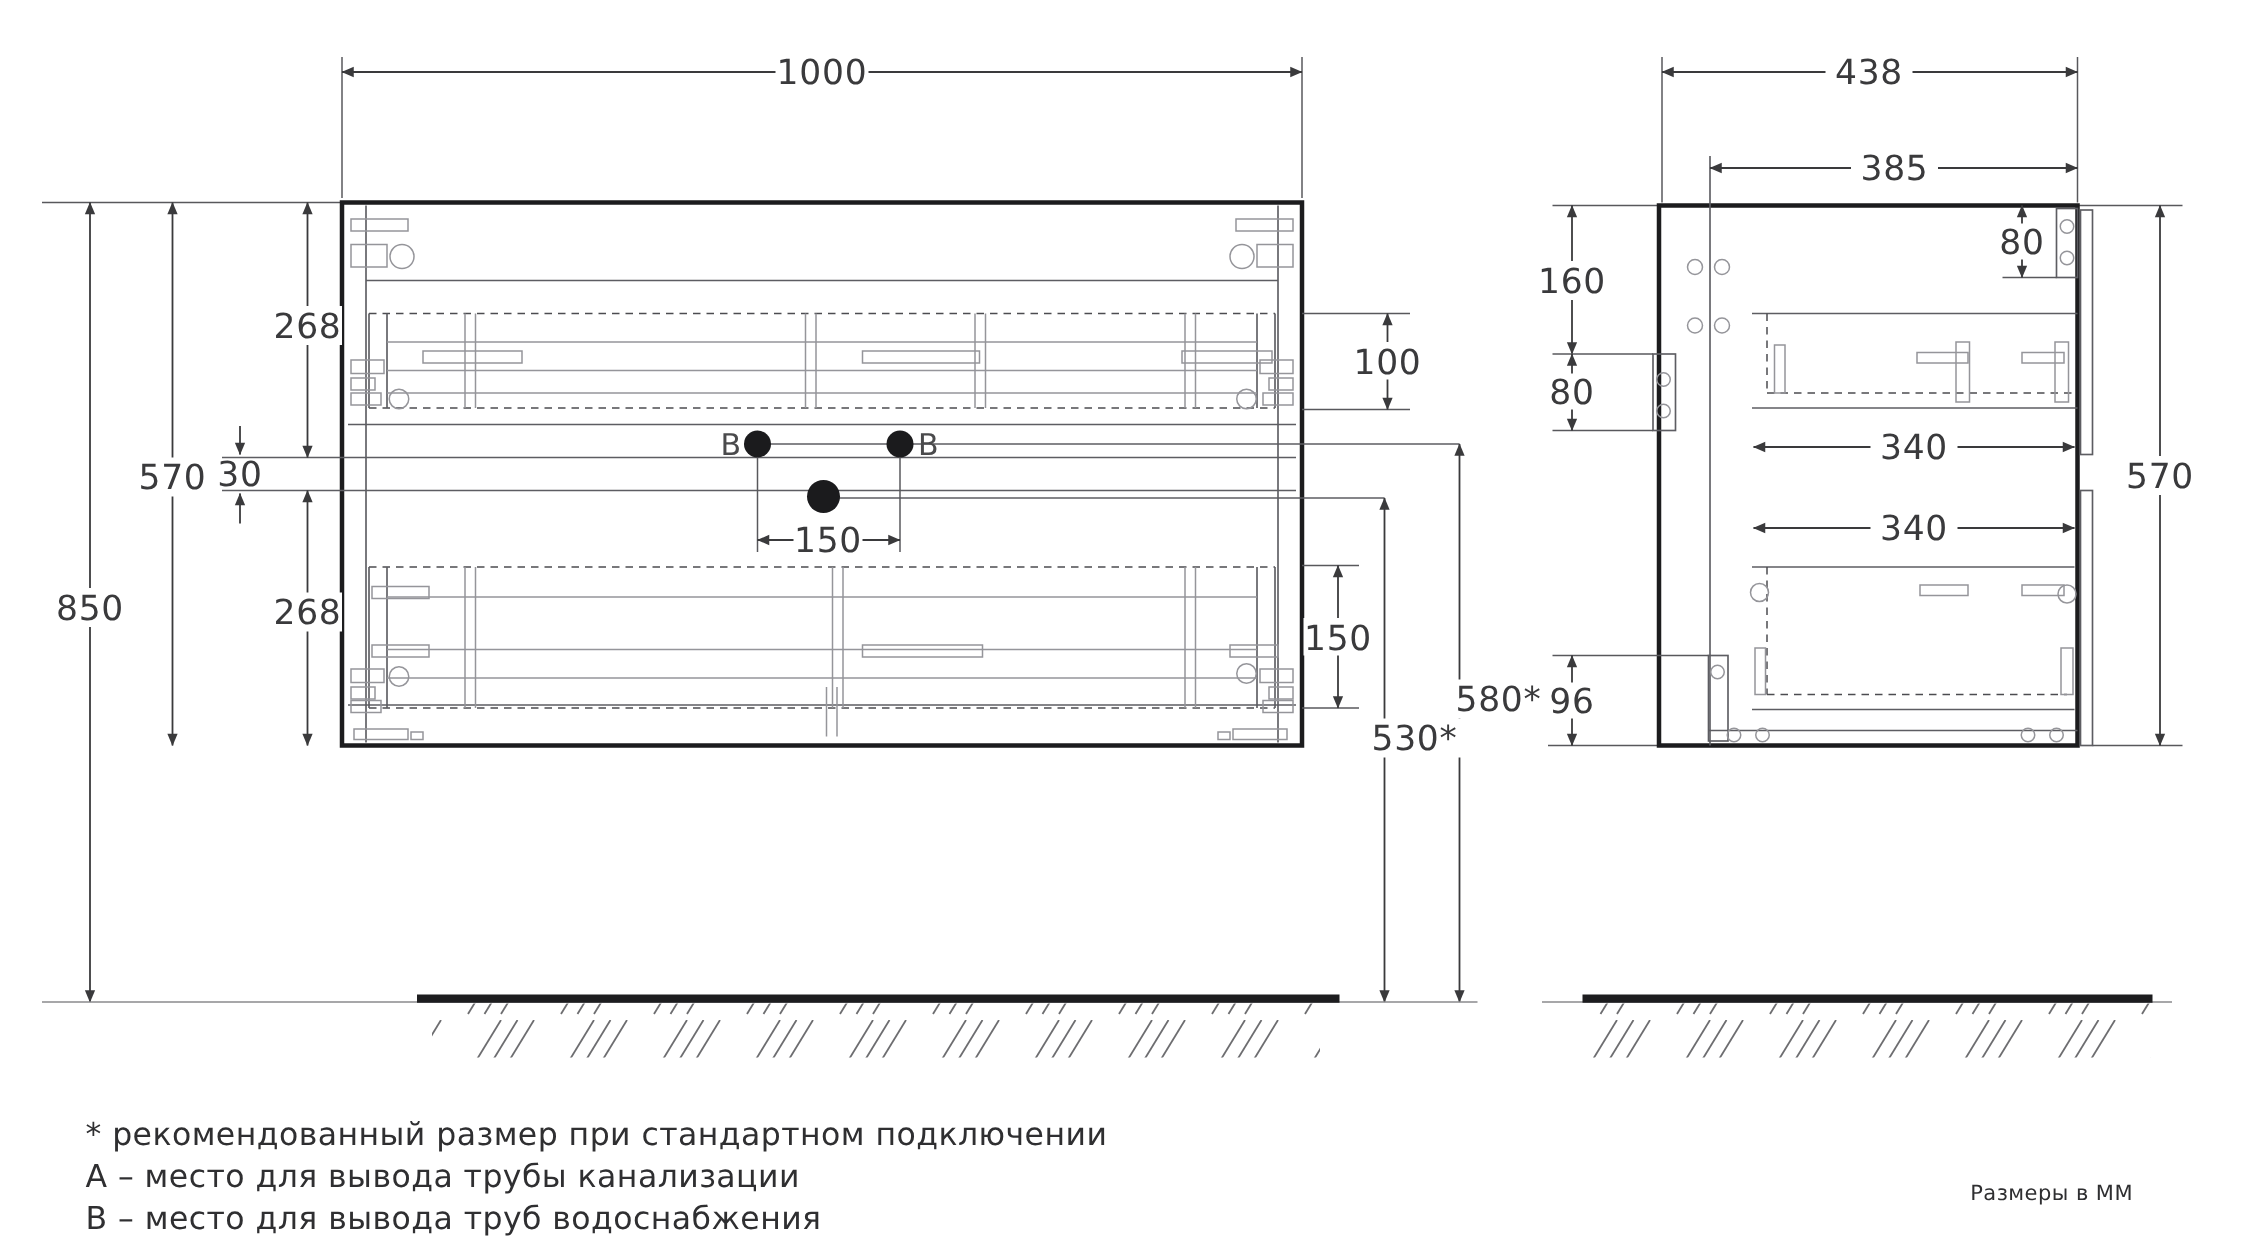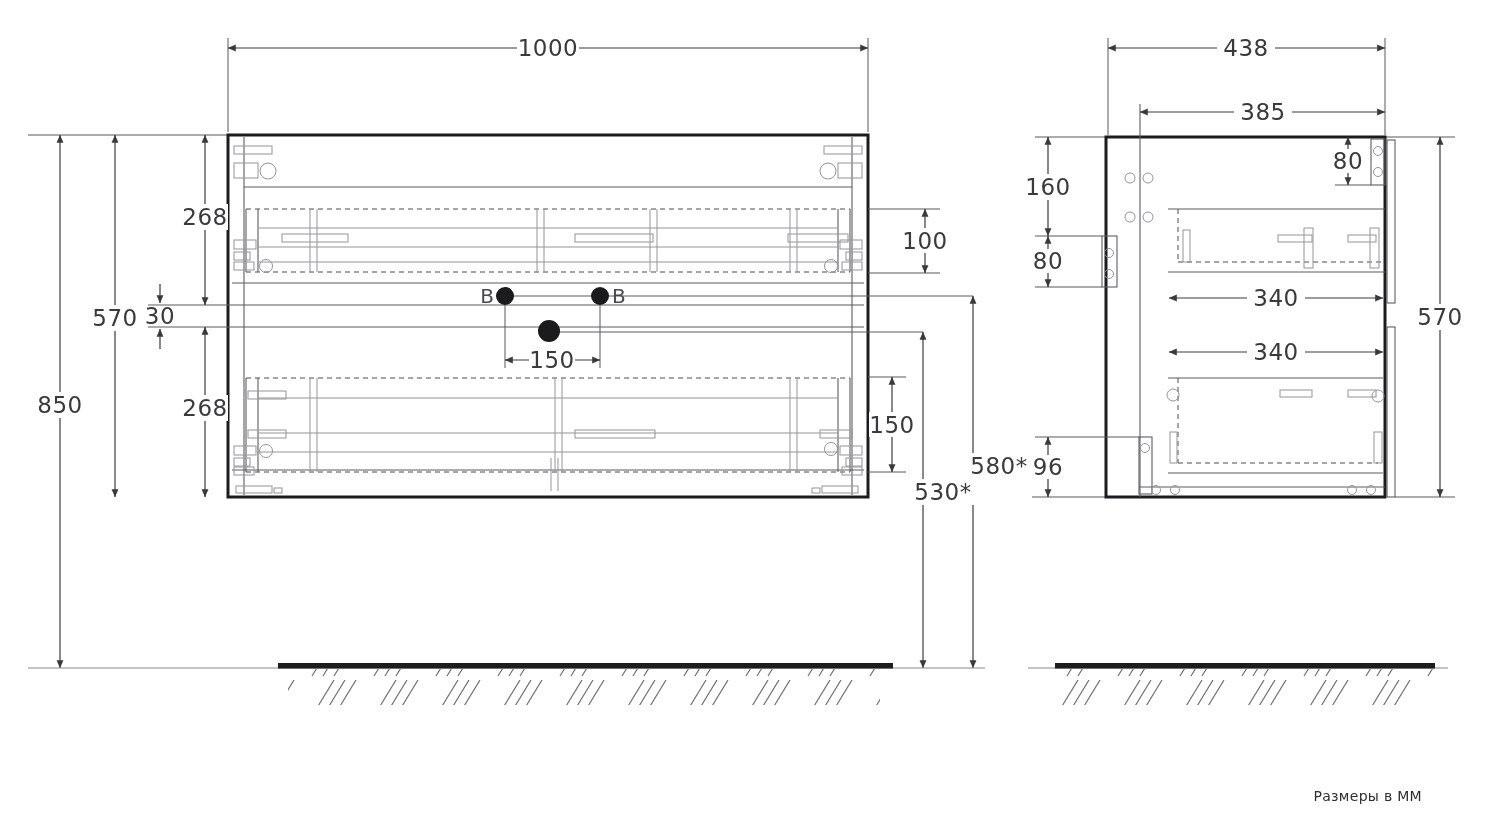--- a/index.html
+++ b/index.html
@@ -289,15 +289,20 @@
     <rect class="lblbg" x="1247" y="285" width="58" height="26"></rect>
     <text x="1276" y="306" text-anchor="middle">340</text>
 
     <line class="dim" x1="1169" y1="352" x2="1383" y2="352" marker-start="url(#arr)" marker-end="url(#arr)"></line>
     <rect class="lblbg" x="1247" y="339" width="58" height="26"></rect>
     <text x="1276" y="360" text-anchor="middle">340</text>
   </g>
 </svg>
 
   
+  <div id="legend">
+    <div>* рекомендованный размер при стандартном подключении</div>
+    <div>А – место для вывода трубы канализации</div>
+    <div>В – место для вывода труб водоснабжения</div>
+  </div>
   <div id="units">Размеры в ММ</div>
 
 </div>
 
 </body></html>

